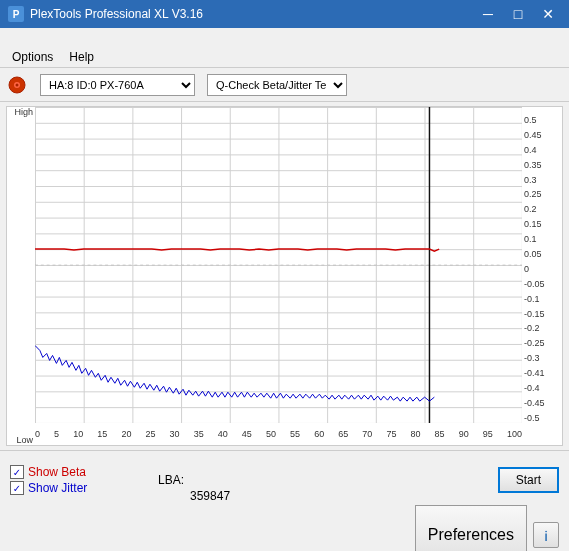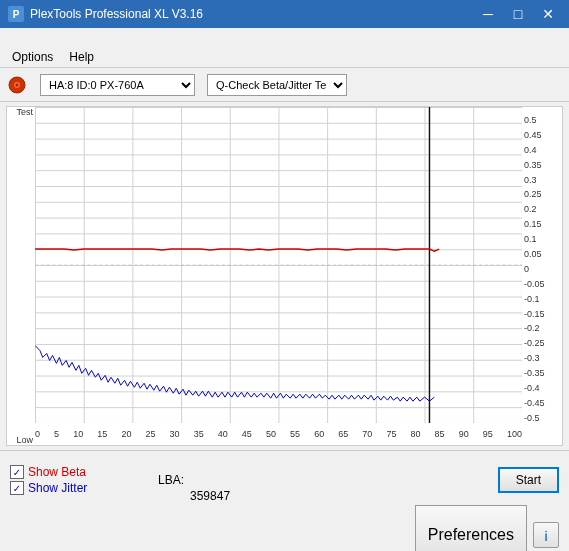--- a/index.html
+++ b/index.html
@@ -239,21 +239,21 @@
     <option>HA:8 ID:0  PX-760A</option>
   </select>
   <select class="toolbar-select toolbar-select-test">
     <option>Q-Check Beta/Jitter Test</option>
   </select>
 </div>
 
 <div class="chart-container">
 
   <div class="axis-label-left">
-    <span>Test</span>
+    <span>High</span>
     <span>Low</span>
   </div>
 
   <div class="axis-label-right">
     <span>0.5</span>
     <span>0.45</span>
     <span>0.4</span>
     <span>0.35</span>
     <span>0.3</span>
     <span>0.25</span>
@@ -261,21 +261,21 @@
     <span>0.15</span>
     <span>0.1</span>
     <span>0.05</span>
     <span>0</span>
     <span>-0.05</span>
     <span>-0.1</span>
     <span>-0.15</span>
     <span>-0.2</span>
     <span>-0.25</span>
     <span>-0.3</span>
-    <span>-0.35</span>
+    <span>-0.41</span>
     <span>-0.4</span>
     <span>-0.45</span>
     <span>-0.5</span>
   </div>
 
   <div class="chart-inner">
     <div class="chart-grid-bg"></div>
     <svg class="chart-svg" viewBox="0 0 500 318" preserveAspectRatio="none">
 
       <line x1="0" y1="159" x2="500" y2="159" stroke="#aaa" stroke-width="0.5" stroke-dasharray="3,3"></line>

